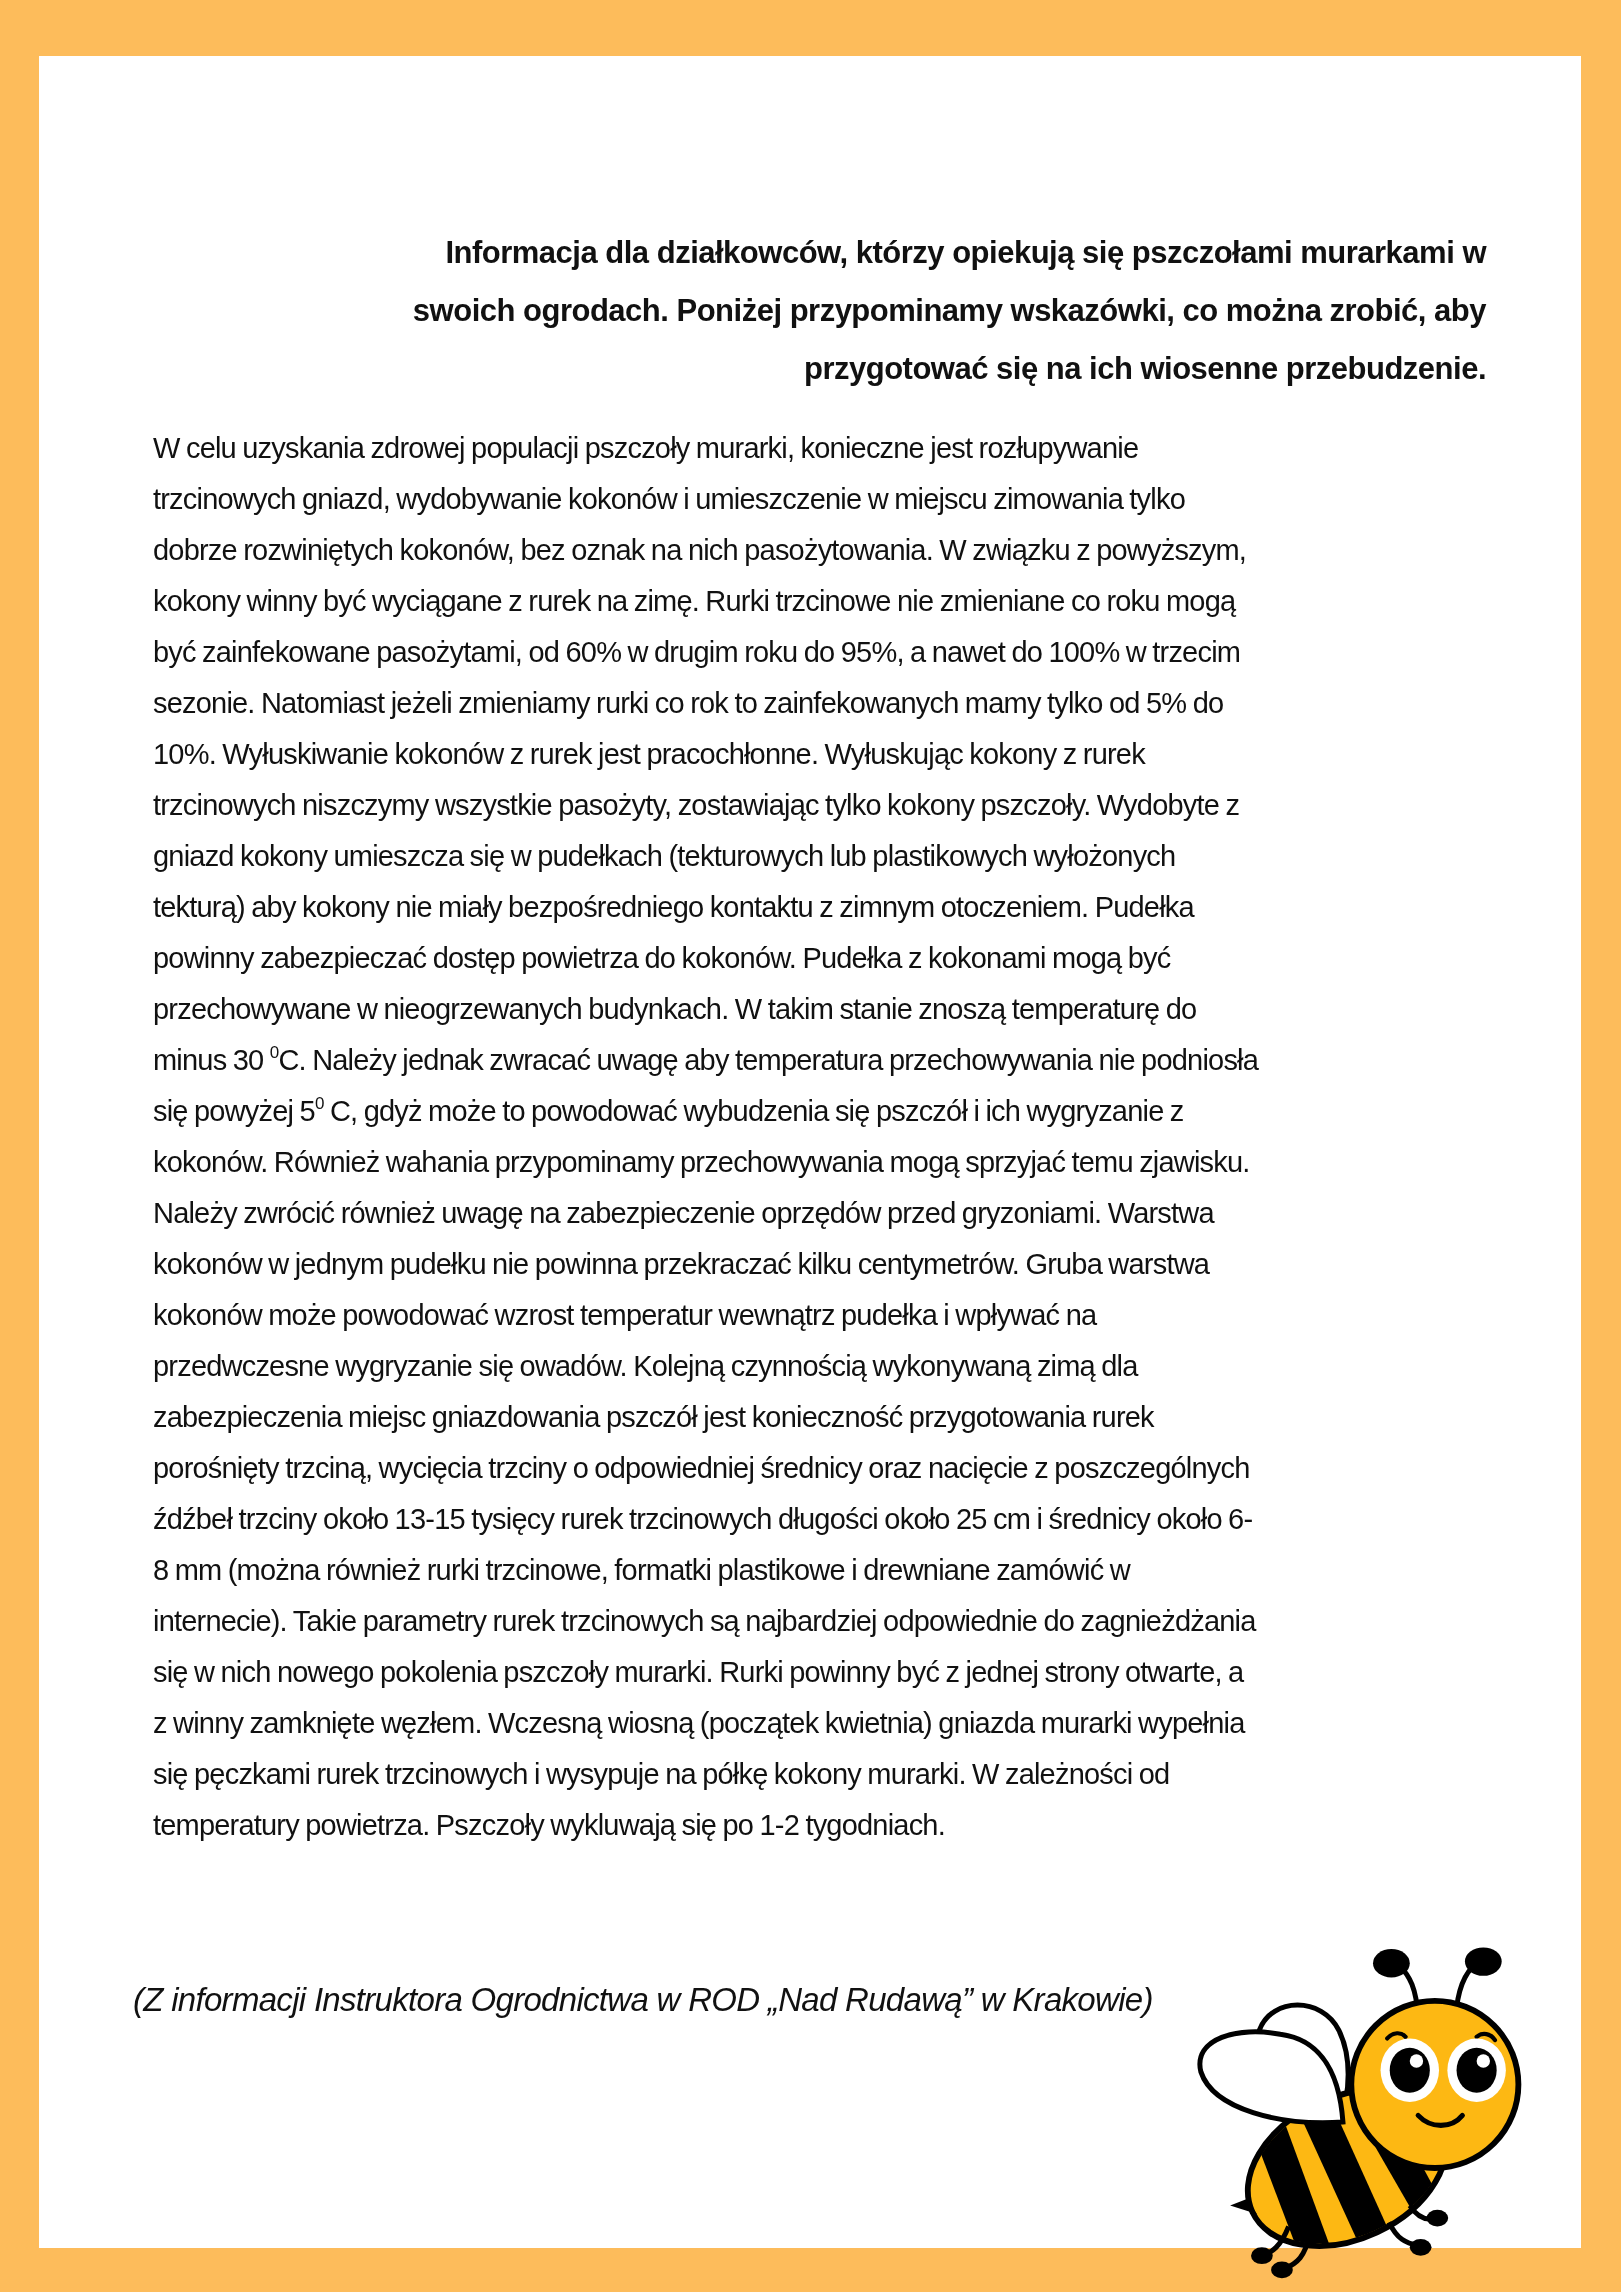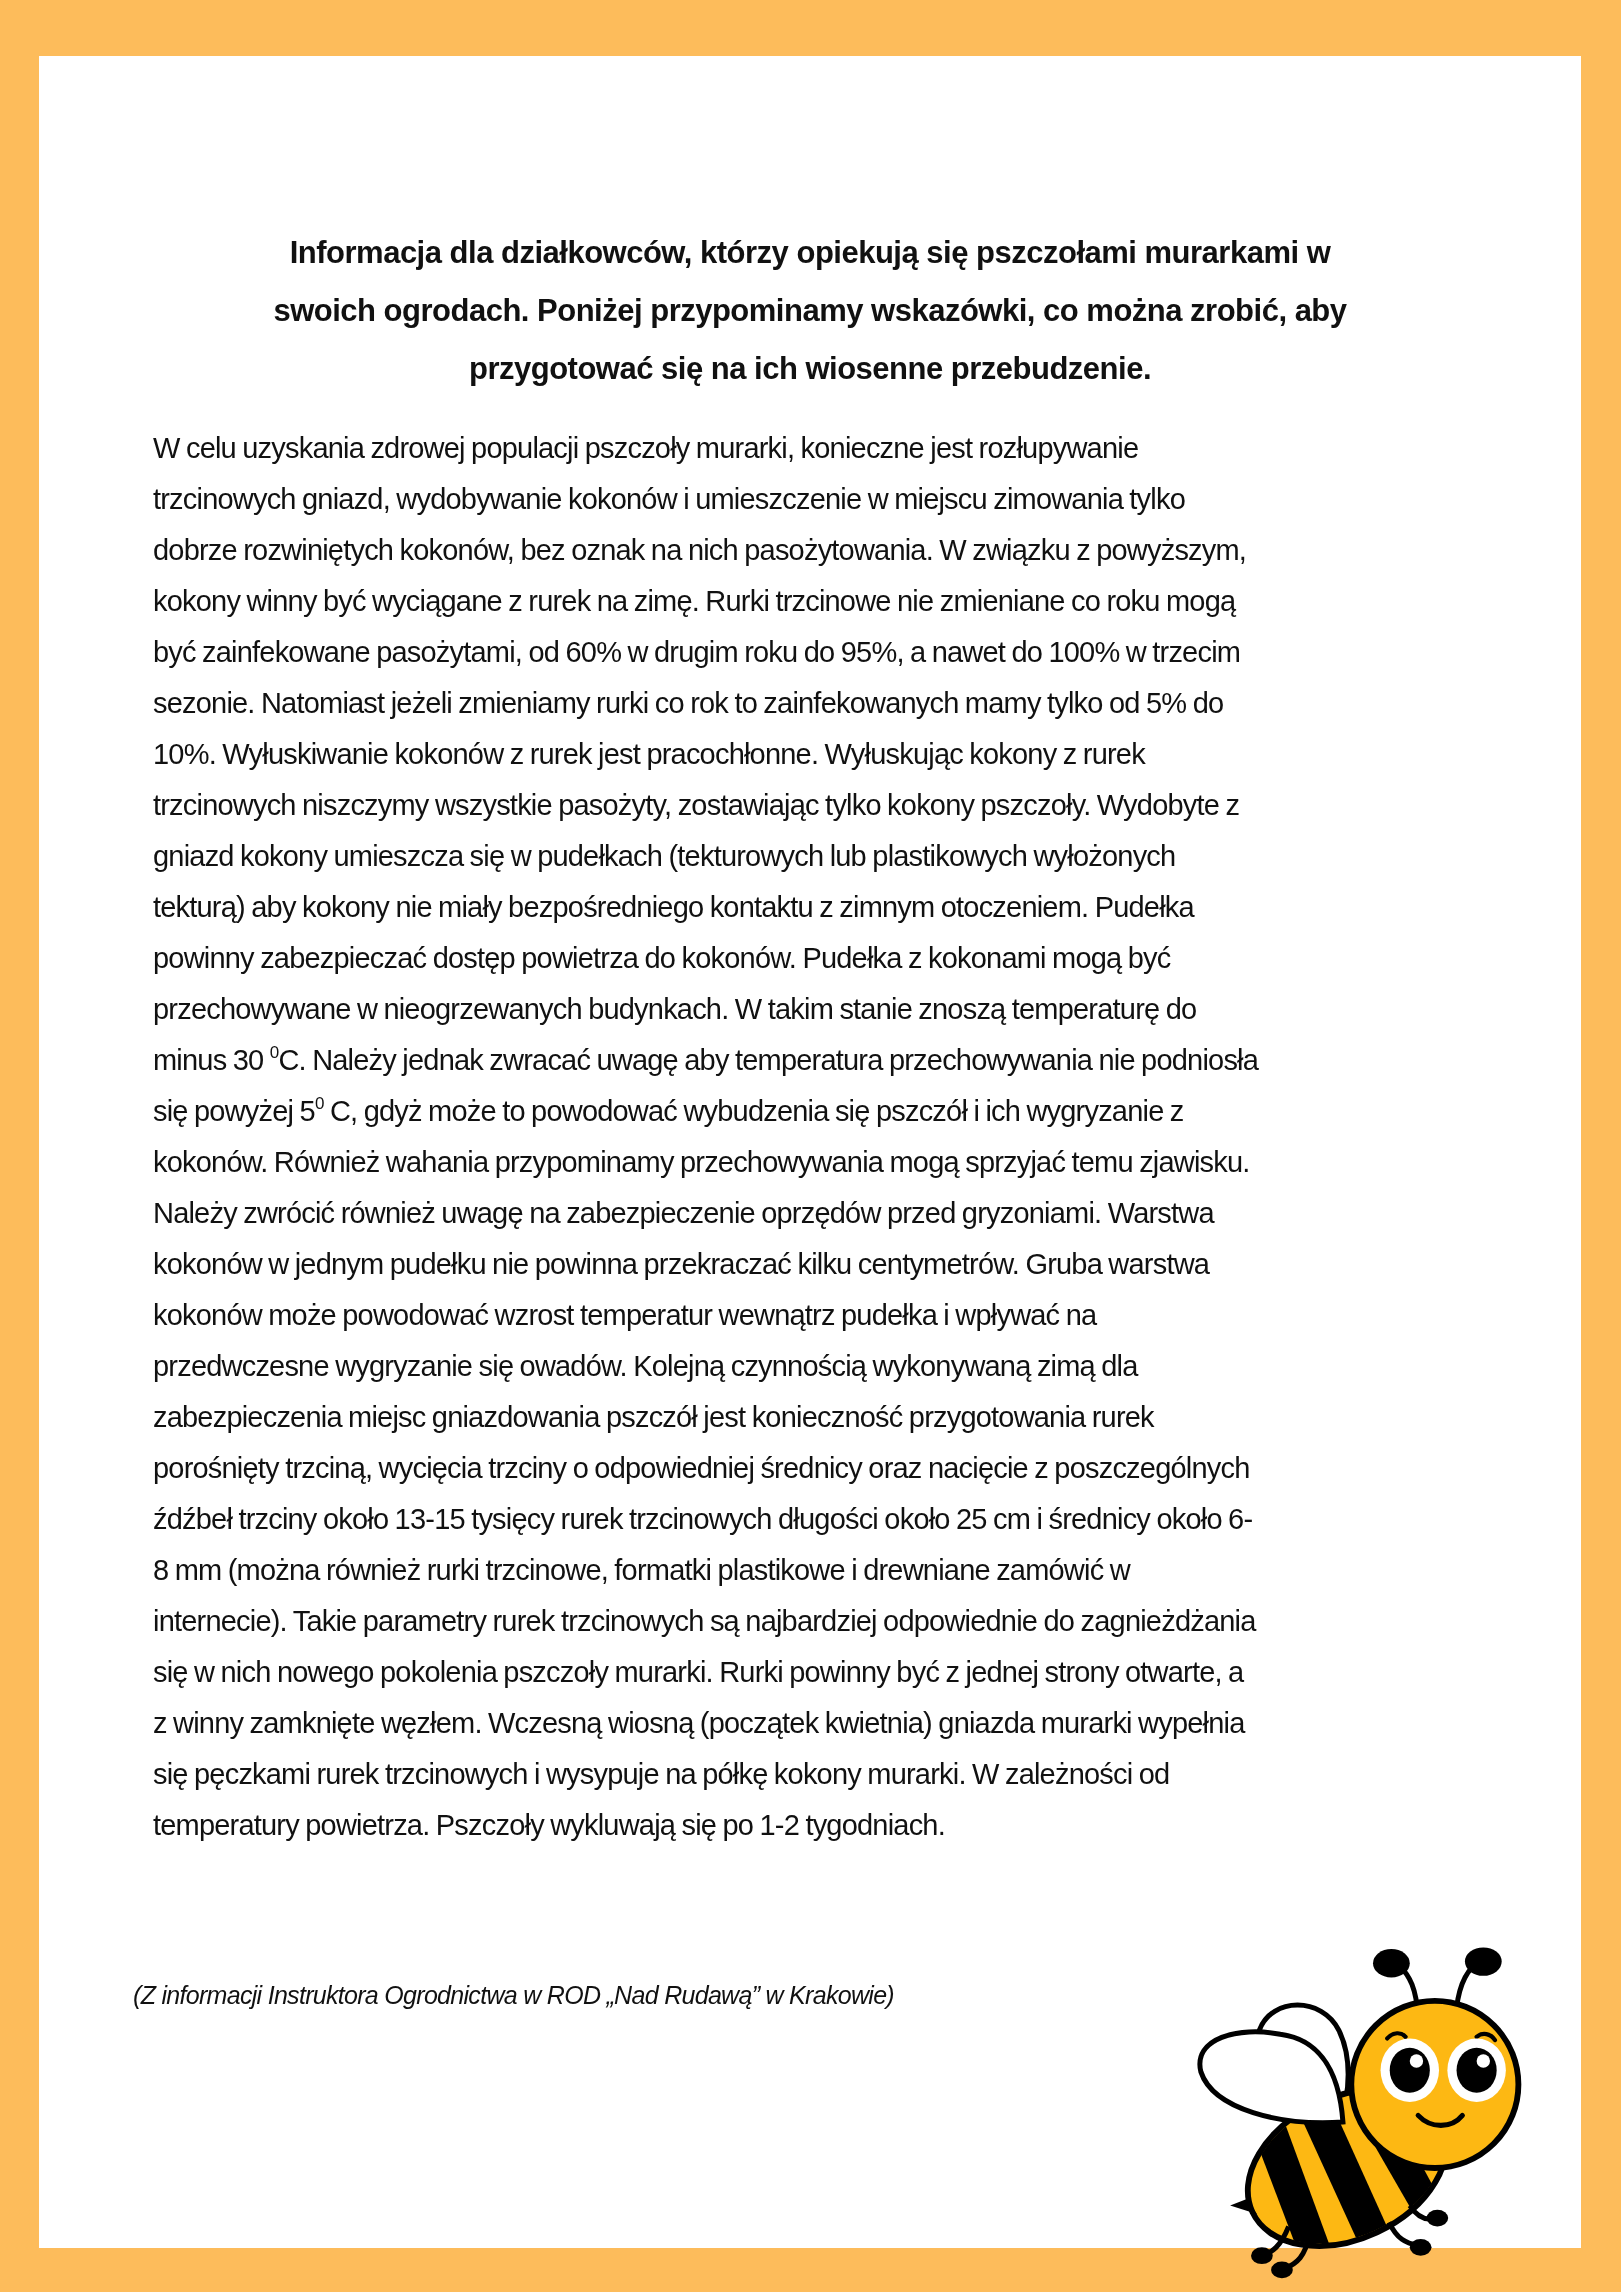--- a/index.html
+++ b/index.html
@@ -11,30 +11,30 @@
   }
   .page {
     position:absolute; left:39px; top:56px; width:1542px; height:2192px;
     background:#ffffff;
   }
   .title {
     position:absolute; left:134px; width:1352px; top:224px;
     text-align:center; font-weight:bold; font-size:31px; line-height:58px;
     letter-spacing:-0.5px;
   }
-  .title div { white-space:nowrap; }
+  .title div { white-space:nowrap;text-align:right; }
   .body {
     position:absolute; left:133px; top:423px; width:1379px;
     font-size:29px; line-height:51px; letter-spacing:-0.8px; word-spacing:-0.9px;margin-left:20px;
   }
   .body div { white-space:nowrap; }
   sup { font-size:17px; vertical-align:11.6px; line-height:0; }
   .source {
     position:absolute; left:133px; top:1981px;
-    font-style:italic; font-size:25px; letter-spacing:-0.7px; white-space:nowrap;
+    font-style:italic; font-size:33px; letter-spacing:-0.7px; white-space:nowrap;
   }
   .bee { position:absolute; left:1180px; top:1926px; width:376px; height:367px; }
 </style>
 </head>
 <body>
 
 <div class="page"></div>
 
 <div class="title">
   <div>Informacja dla działkowców, którzy opiekują się pszczołami murarkami w</div>

